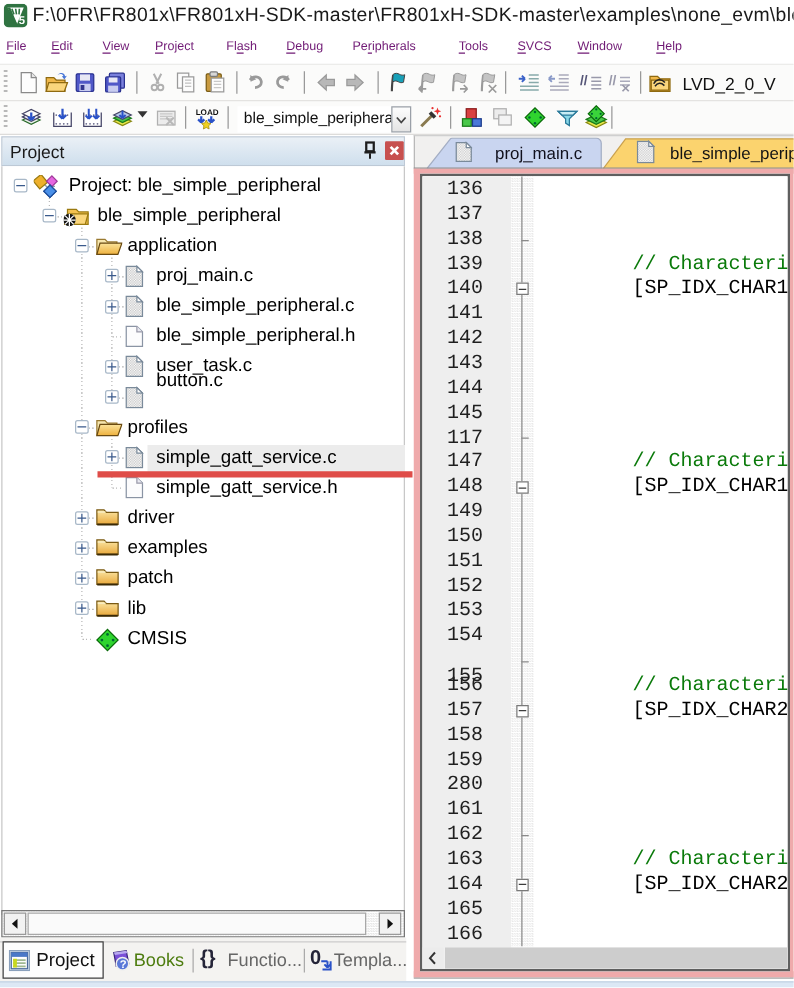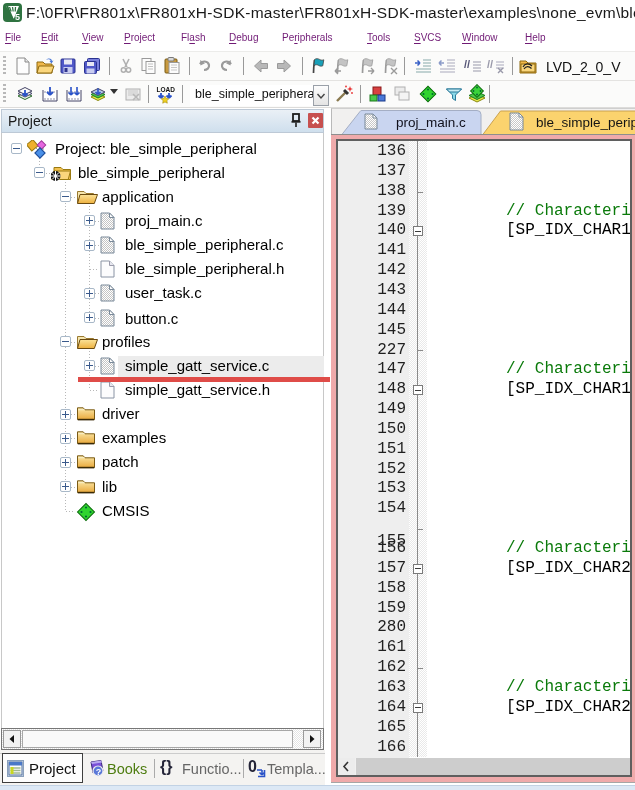--- a/index.html
+++ b/index.html
@@ -10,21 +10,21 @@
 .menu-item u{text-decoration-thickness:1px;text-underline-offset:2px}
 .sep1{position:absolute;top:57px;width:1px;height:18px;background:#999999}
 .sep2{position:absolute;top:85px;width:1px;height:18px;background:#999999}
 .tree-row{position:absolute;font-size:15px;color:#000000;white-space:nowrap}
 .dotv{position:absolute;width:1px;background-image:repeating-linear-gradient(180deg,#b8b8b8 0 1px,transparent 1px 3px)}
 .doth{position:absolute;height:1px;background-image:repeating-linear-gradient(90deg,#b8b8b8 0 1px,transparent 1px 3px)}
 .exp{position:absolute;width:11px;height:11px;background:#fff;border:1px solid #a8b8c8;border-radius:2px;box-sizing:border-box}
 .exp:after{content:"";position:absolute;left:1px;top:4px;width:7px;height:1px;background:#3a5a8c}
 .exp.plus:before{content:"";position:absolute;left:4px;top:1px;width:1px;height:7px;background:#3a5a8c}
 .codeline{position:absolute;left:430px;height:19.85px;line-height:19.85px;font-family:"Liberation Mono",monospace;font-size:16px;white-space:pre}
-.lnum{position:absolute;right:227px;height:19.85px;line-height:19.85px;font-family:"Liberation Mono",monospace;font-size:16px;color:#1f1f1f;text-align:right}
+.lnum{position:absolute;right:227px;height:19.85px;line-height:19.85px;font-family:"Liberation Mono",monospace;font-size:16px;color:#1f1f1f;text-align:center}
 .foldbox{position:absolute;width:10px;height:10px;background:#fff;border:1px solid #7a7a7a;box-sizing:border-box}
 .foldbox:after{content:"";position:absolute;left:1px;top:3.5px;width:6px;height:1px;background:#3c3c3c}
 </style>
 </head>
 <body>
 
 <div class="abs" style="left:0;top:0;width:635px;height:26px;background:#ffffff"></div>
 <div class="abs" style="left:3px;top:3px;width:19px;height:19px">
 <svg width="19" height="19" viewBox="0 0 19 19">
 <rect x="0" y="0" width="19" height="19" rx="4" fill="#2f7341"></rect>
@@ -376,21 +376,21 @@
         <defs>
           <pattern id="pch" width="2" height="2" patternUnits="userSpaceOnUse">
             <rect width="2" height="2" fill="#ffffff"></rect>
             <rect width="1" height="1" fill="#c4c4c4"></rect>
             <rect x="1" y="1" width="1" height="1" fill="#c4c4c4"></rect>
           </pattern>
         </defs>
         <path d="M1 1 H9.5 L14 5.5 V17 H1 Z" fill="url(#pch)" stroke="#7a8a9a"></path>
         <path d="M9.5 1 L9.5 5.5 H14 Z" fill="#fdfdfd" stroke="#7a8a9a"></path>
       </svg></div>
-    <div class="tree-row" style="left:125px;top:310px">button.c</div>
+    <div class="tree-row" style="left:125px;top:296px">button.c</div>
     <div class="exp " style="left:59.5px;top:336.2px"></div>
     <div class="abs" style="left:76px;top:332.7px"><svg width="22" height="17" viewBox="0 0 22 17">
         <defs>
           <linearGradient id="gf" x1="0" y1="0" x2="0" y2="1">
             <stop offset="0" stop-color="#fbe39a"></stop>
             <stop offset="1" stop-color="#eeb13e"></stop>
           </linearGradient>
         </defs>
         <path d="M1.5 3.5 h6.5 l2 2 h7.5 v9.5 h-16 z" fill="#f6e6ae" stroke="#9a7a30"></path>
         <path d="M4 6.5 h17.5 l-3.2 9 h-16.8 z" fill="url(#gf)" stroke="#6a4a10"></path>
@@ -578,21 +578,21 @@
       <div class="lnum" style="top:1px;left:0;width:68px">136</div>
       <div class="lnum" style="top:20.849999999999994px;left:0;width:68px">137</div>
       <div class="lnum" style="top:40.69999999999999px;left:0;width:68px">138</div>
       <div class="lnum" style="top:60.55000000000001px;left:0;width:68px">139</div>
       <div class="lnum" style="top:80.4px;left:0;width:68px">140</div>
       <div class="lnum" style="top:100.25px;left:0;width:68px">141</div>
       <div class="lnum" style="top:120.10000000000002px;left:0;width:68px">142</div>
       <div class="lnum" style="top:139.95000000000005px;left:0;width:68px">143</div>
       <div class="lnum" style="top:159.8px;left:0;width:68px">144</div>
       <div class="lnum" style="top:179.64999999999998px;left:0;width:68px">145</div>
-      <div class="lnum" style="top:199.5px;left:0;width:68px">227</div>
+      <div class="lnum" style="top:199.5px;left:0;width:68px">117</div>
       <div class="lnum" style="top:219.35000000000002px;left:0;width:68px">147</div>
       <div class="lnum" style="top:239.20000000000005px;left:0;width:68px">148</div>
       <div class="lnum" style="top:259.05px;left:0;width:68px">149</div>
       <div class="lnum" style="top:278.90000000000003px;left:0;width:68px">150</div>
       <div class="lnum" style="top:298.75px;left:0;width:68px">151</div>
       <div class="lnum" style="top:318.6px;left:0;width:68px">152</div>
       <div class="lnum" style="top:338.45000000000005px;left:0;width:68px">153</div>
       <div class="lnum" style="top:358.3px;left:0;width:68px">154</div>
       <div class="lnum" style="top:391px;left:0;width:68px">155</div>
       <div class="lnum" style="top:398px;left:0;width:68px">156</div>

